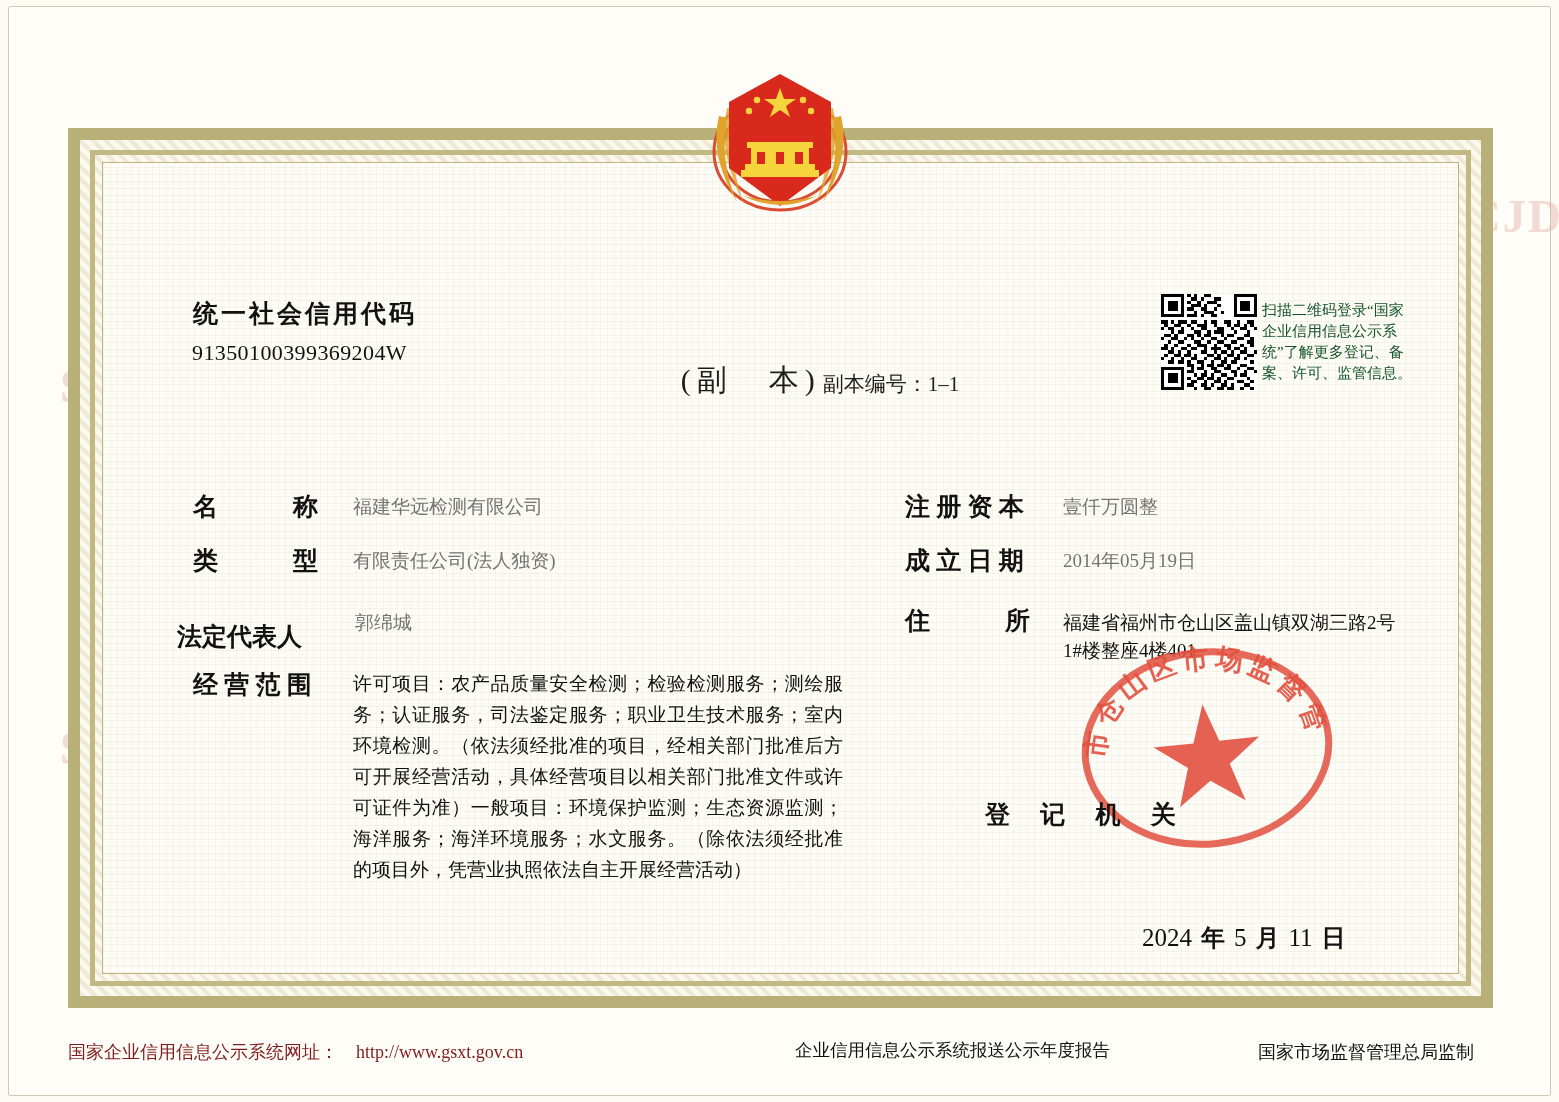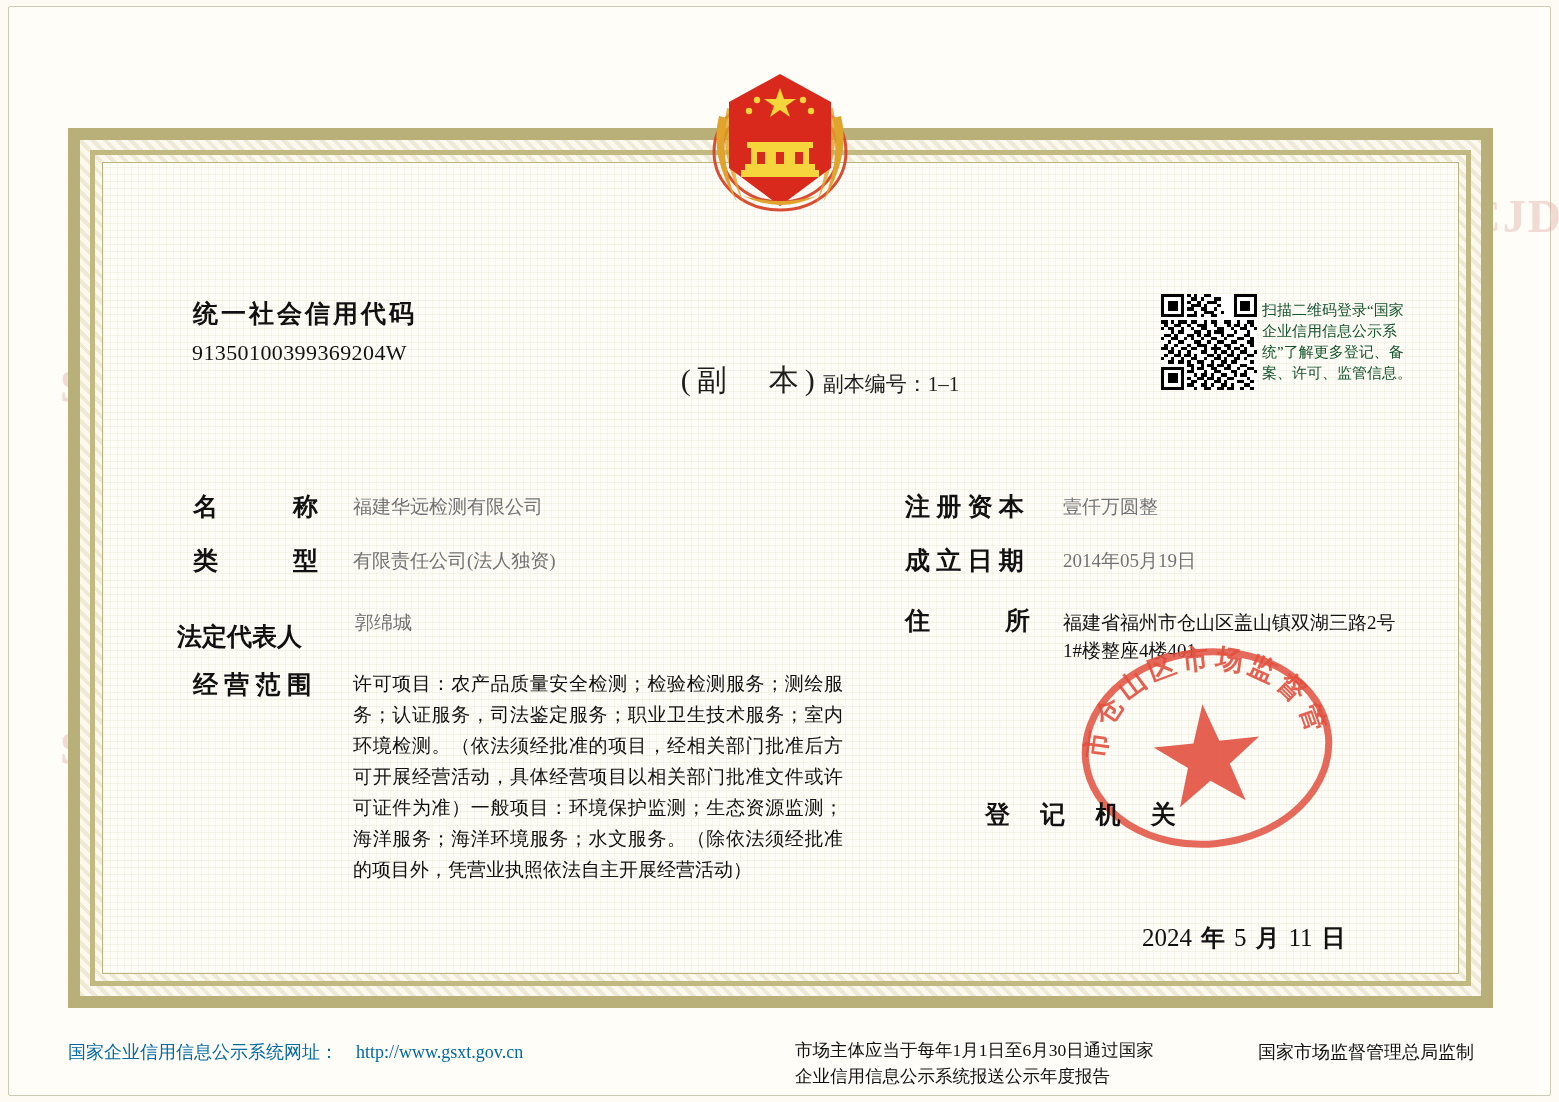--- a/index.html
+++ b/index.html
@@ -163,21 +163,21 @@
     position:absolute;left:1142px;top:922px;
     font-size:22px;color:#111;
     display:flex;align-items:baseline;
   }
   .date-line .num{font-size:25px;}
   .date-line .cn{font-size:24px;font-weight:bold;margin:0 9px;}
 
   
   .footer-left{
     position:absolute;left:68px;top:1040px;
-    font-size:18px;color:#0369a1;white-space:nowrap;
+    font-size:18px;color:#7f1d1d;white-space:nowrap;
   }
   .footer-mid{
     position:absolute;left:795px;top:1037px;
     font-size:17.5px;line-height:26px;color:#111;
   }
   .footer-right{
     position:absolute;left:1258px;top:1040px;
     font-size:18px;color:#111;white-space:nowrap;
   }
 </style>
@@ -513,18 +513,17 @@
     <span class="num">5</span>
     <span class="cn">月</span>
     <span class="num">11</span>
     <span class="cn">日</span>
   </div>
 
   <div class="footer-left">
     <span>国家企业信用信息公示系统网址：</span><span style="margin-left:18px;">http://www.gsxt.gov.cn</span>
   </div>
   <div class="footer-mid">
-    <div>市场主体应当于每年1月1日至6月30日通过国家</div>
     <div>企业信用信息公示系统报送公示年度报告</div>
   </div>
   <div class="footer-right">国家市场监督管理总局监制</div>
 
 </div>
 
 </body></html>

